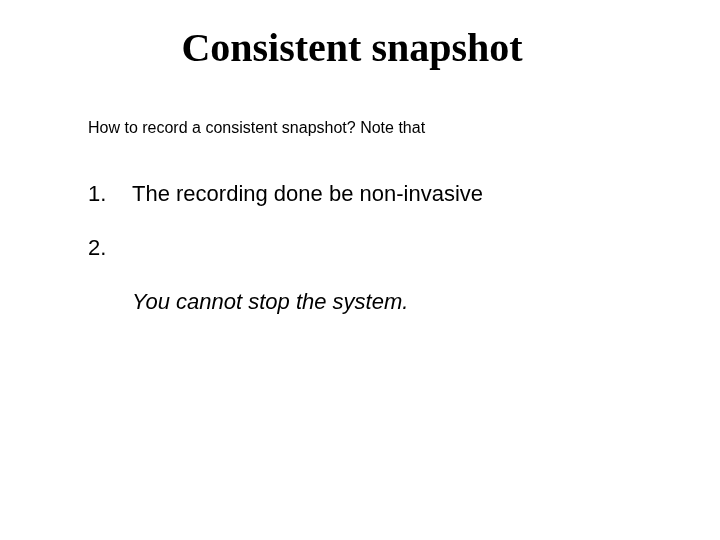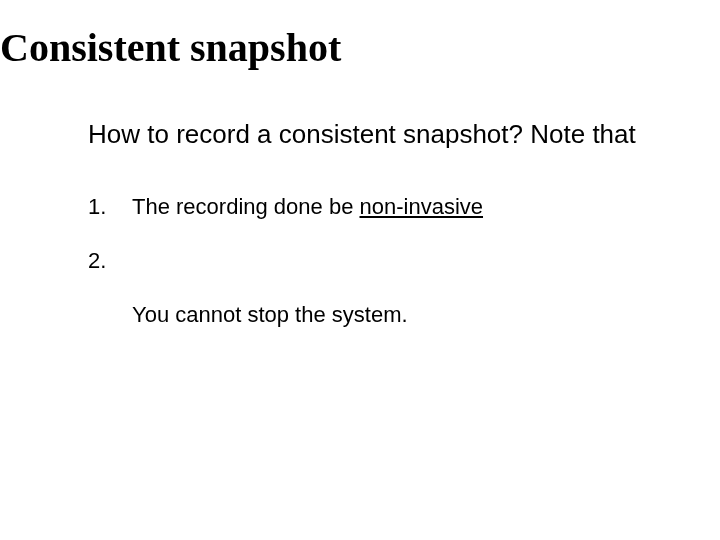--- a/index.html
+++ b/index.html
@@ -15,44 +15,45 @@
     box-sizing: border-box;
     width: 720px;
     height: 540px;
     padding: 24px 0 0 0;
     position: relative;
   }
   .title {
     font-family: "Times New Roman", Times, serif;
     font-weight: bold;
     font-size: 40px;
+    text-align: center;
     margin: 0 16px 48px 0;
   }
   .intro {
-    font-size: 26px;
+    font-size: 16px;
     margin: 0 0 44px 88px;
   }
   .list {
     margin-left: 88px;
   }
   .item {
     display: flex;
     align-items: baseline;
     margin-bottom: 28px;
     font-size: 22px;
   }
   .num {
     width: 44px;
     flex: 0 0 44px;
   }
   .underline {
-    text-decoration: underline;
   }
   .note {
     margin-left: 44px;
+    font-style: italic;
     font-size: 22px;
   }
 </style>
 </head>
 <body>
 
 <div class="slide">
   <h1 class="title">Consistent snapshot</h1>
 
   <p class="intro">How to record a consistent snapshot? Note that</p>

